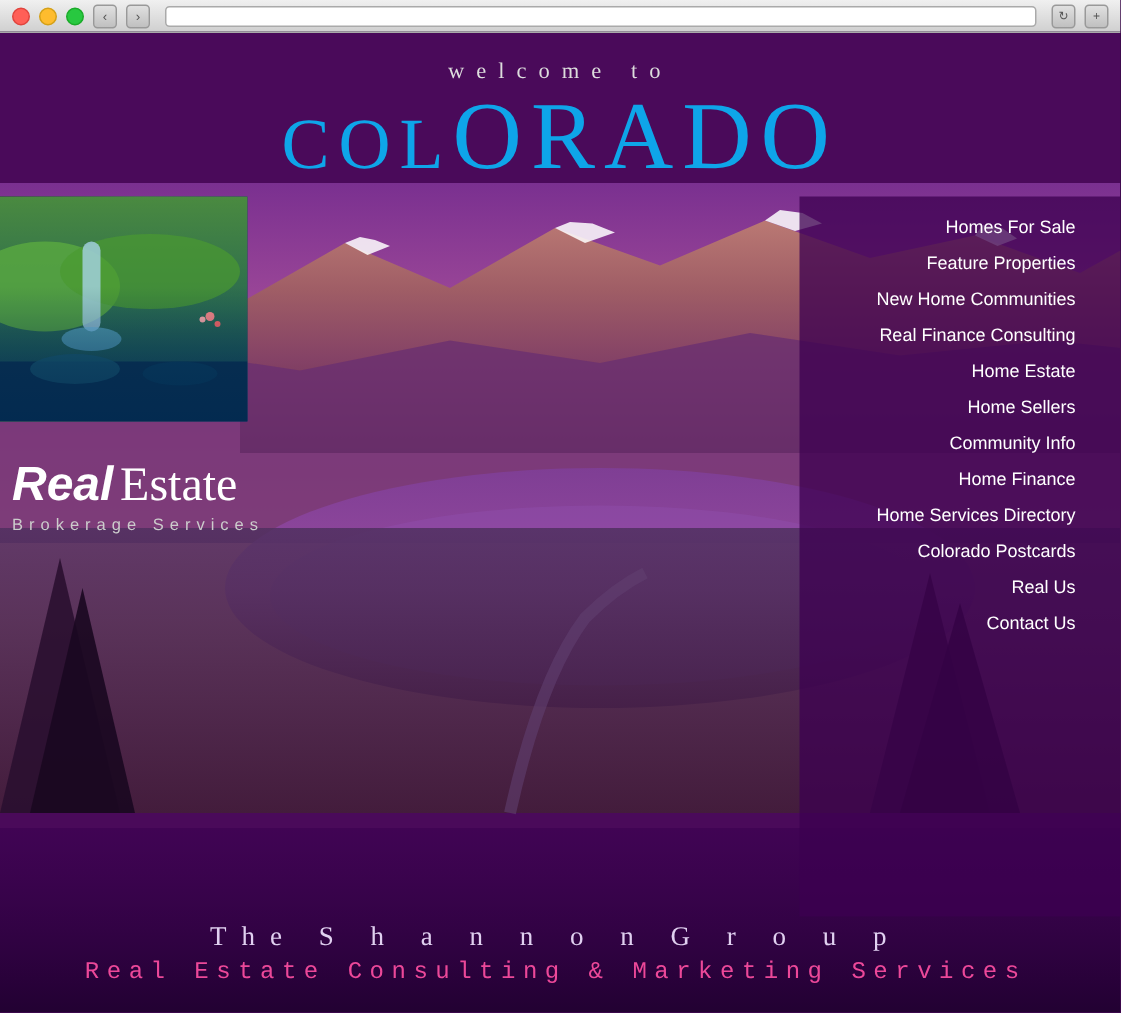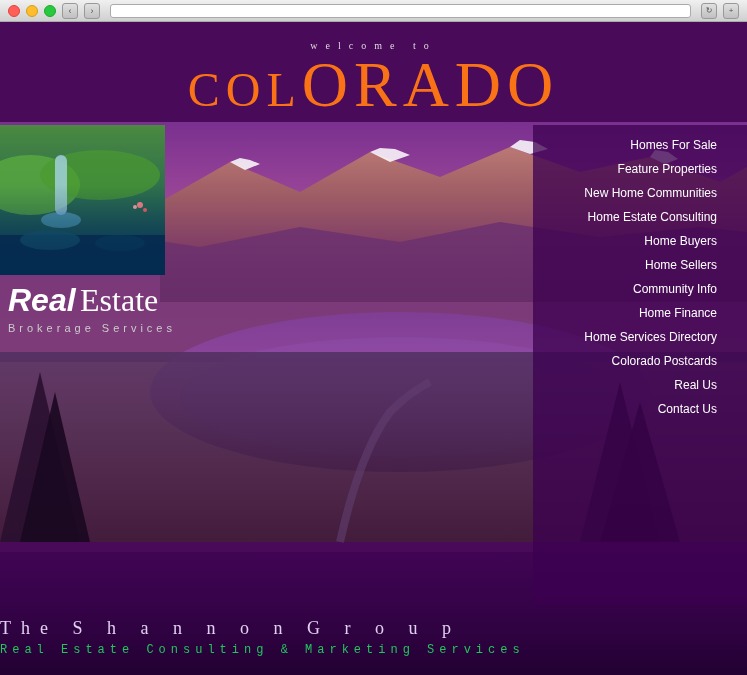--- a/index.html
+++ b/index.html
@@ -55,32 +55,32 @@
     }
 
     
     .site-header {
       text-align: center;
       padding: 18px 0 8px 0;
       position: relative;
       z-index: 10;
     }
     .welcome-to {
-      font-size: 10px;
+      font-size: 15px;
       letter-spacing: 8px;
       color: #ddd;
       font-family: Georgia, serif;
       margin-bottom: 2px;
     }
     .colorado-title {
       font-size: 64px;
       font-family: Georgia, serif;
       letter-spacing: 6px;
       line-height: 1;
-      color: #f97316;
+      color: #0ea5e9;
       font-weight: normal;
     }
     .colorado-title .col {
       font-size: 48px;
       font-weight: normal;
     }
     .colorado-title .orado {
       font-size: 64px;
       font-weight: normal;
     }
@@ -111,21 +111,21 @@
     .nature-thumb::before {
       content: '';
       position: absolute;
       bottom: 0; left: 0; right: 0;
       height: 60%;
       background: linear-gradient(to bottom, transparent, rgba(0,40,80,0.7));
     }
 
     
     .re-text-box {
-      padding: 8px 0 0 8px;
+      padding: 24px 0 0 8px;
     }
     .re-real {
       font-size: 32px;
       font-weight: bold;
       color: white;
       font-style: italic;
       line-height: 1.1;
     }
     .re-estate {
       font-size: 32px;
@@ -162,23 +162,23 @@
       font-family: Arial, sans-serif;
     }
     .shannon-group {
       font-size: 18px;
       letter-spacing: 10px;
       color: #e0d0f0;
       font-family: Georgia, serif;
       margin-bottom: 4px;
     }
     .tagline {
-      font-size: 12px;
+      font-size: 16px;
       letter-spacing: 5px;
-      color: #22c55e;
+      color: #ec4899;
       font-family: 'Courier New', monospace;
     }
   </style>
 </head>
 <body>
 
 <div class="browser-chrome">
   <span class="traffic-light tl-red"></span>
   <span class="traffic-light tl-yellow"></span>
   <span class="traffic-light tl-green"></span>
@@ -294,30 +294,30 @@
         <div class="re-brokerage">Brokerage  Services</div>
       </div>
     </div>
 
     <div style="flex:1;"></div>
 
     <div class="right-nav">
     <div class="nav-item">Homes For Sale</div>
         <div class="nav-item">Feature Properties</div>
         <div class="nav-item">New Home Communities</div>
-        <div class="nav-item">Home Estate Consulting</div>
-        <div class="nav-item">Home Buyers</div>
+        <div class="nav-item">Real Finance Consulting</div>
+        <div class="nav-item">Home Estate</div>
         <div class="nav-item">Home Sellers</div>
         <div class="nav-item">Community Info</div>
         <div class="nav-item">Home Finance</div>
         <div class="nav-item">Home Services Directory</div>
         <div class="nav-item">Colorado Postcards</div>
         <div class="nav-item">Real Us</div>
         <div class="nav-item">Contact Us</div>
       </div>
   </div>
 
-  <div style="position:absolute;bottom:0;left:0;right:0;text-align:left;padding:14px 6px 18px 0;z-index:20;">
+  <div style="position:absolute;bottom:0;left:0;right:0;text-align:center;padding:14px 6px 18px 0;z-index:20;">
     <div class="shannon-group">The  S h a n n o n  G r o u p</div>
     <div class="tagline">Real  Estate  Consulting  &amp;  Marketing  Services</div>
   </div>
 
 </div>
 
 </body></html>

